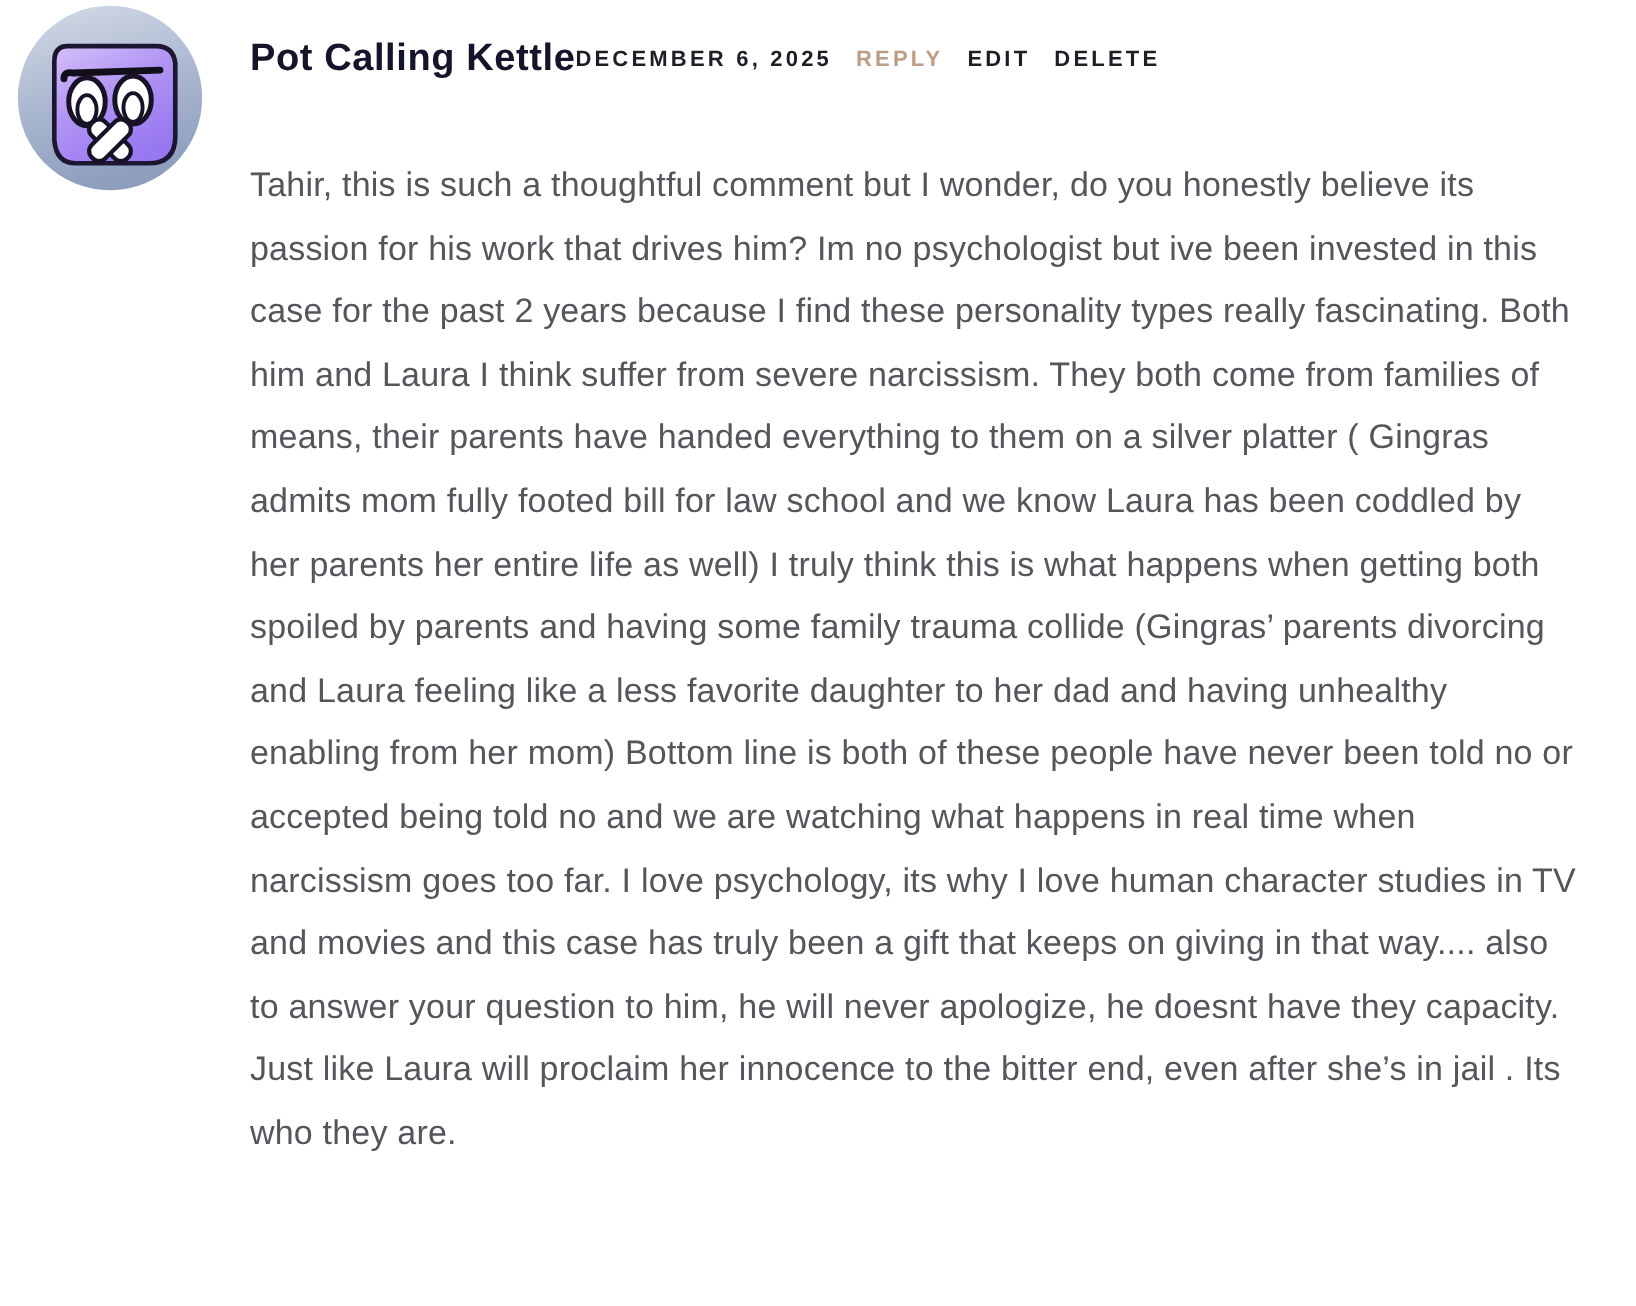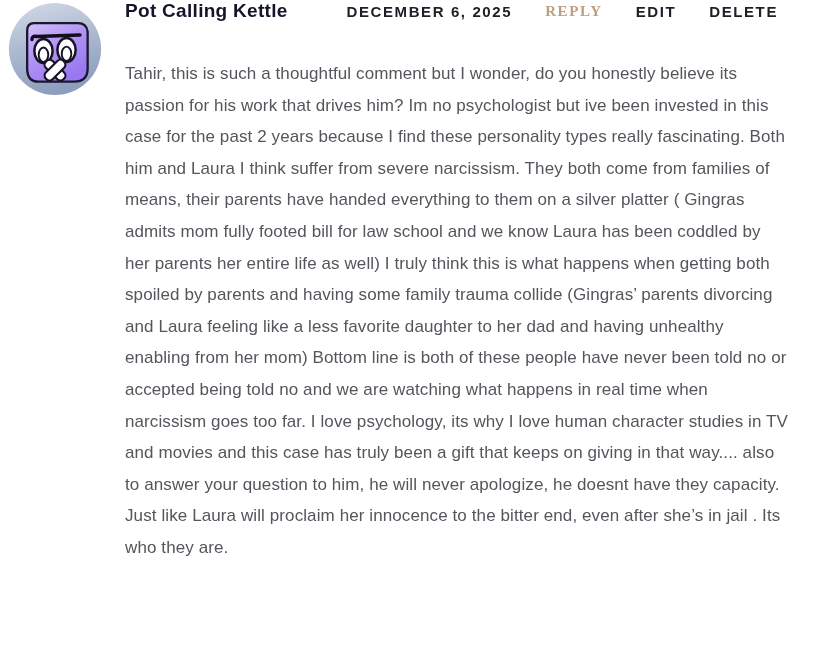--- a/index.html
+++ b/index.html
@@ -22,51 +22,51 @@
   .avatar {
     position: absolute;
     left: 7px;
     top: 1px;
     width: 96px;
     height: 96px;
   }
   .avatar svg { display: block; width: 100%; height: 100%; }
   .comment-header {
     display: flex;
-    justify-content: space-between;
     align-items: center;
+    padding-top: 19px;
   }
   .author-name {
     margin: 0;
     font-size: 19px;
     font-weight: 700;
     letter-spacing: 0.3px;
     color: #14152b;
   }
   .comment-meta {
     display: flex;
     align-items: center;
-    gap: 33px;
-    font-size: 15px;
+    gap: 12px;
+    font-size: 11px;
     font-weight: 700;
     letter-spacing: 1.6px;
     text-transform: uppercase;
     margin-right: 12px;
   }
   .comment-date { color: #1d1e26; }
   .action-link {
     background: none;
     border: none;
     padding: 0;
     font: inherit;
     letter-spacing: inherit;
     cursor: pointer;
     color: #1d1e26;
   }
-  .action-link.reply { color: #bb9e84; font-family: Liberation Serif, serif; }
+  .action-link.reply { color: #bb9e84; }
   .comment-text {
     margin-top: 36px;
     max-width: 666px;
     font-size: 17px;
     line-height: 31.6px;
     letter-spacing: 0.1px;
     color: #54565c;
   }
 </style>
 </head>

